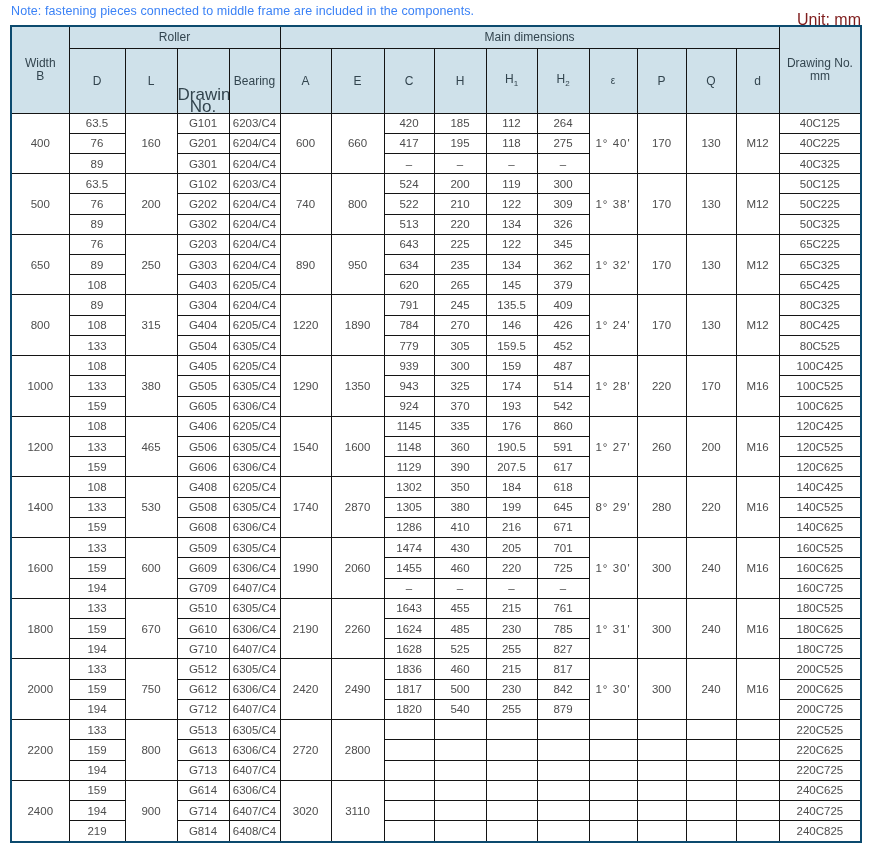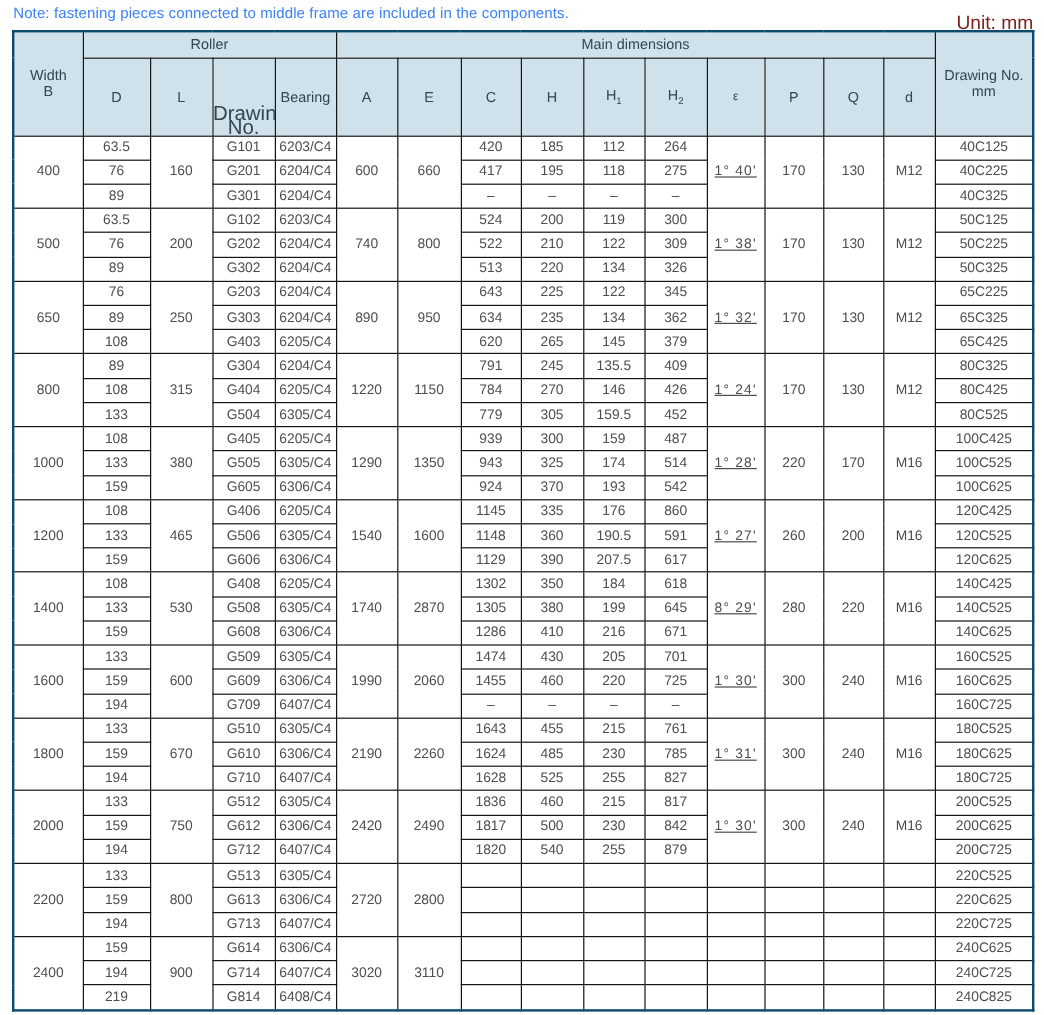--- a/index.html
+++ b/index.html
@@ -31,21 +31,21 @@
   .hdr-top{height:22px;}
   .hdr-sub{height:25px;}
   .two-line{line-height:13px;font-size:12px;}
   .small-line{line-height:12px;font-size:17px;margin-top:40px;}
   td{
     font-size:11.5px;color:#4d4d4d;
   }
   td.group-cell{color:#4d4d4d;margin-left:48px;}
   .eps-hdr{font-size:10px;}
   sub{font-size:8px;}
-  .eps-val{letter-spacing:1px;text-decoration:underline;}
+  .eps-val{letter-spacing:1px;}
   tr.group-start td{border-top:1.6px solid #000;}
 </style>
 </head>
 <body>
 
 <div class="note">Note: fastening pieces connected to middle frame are included in the components.</div>
 <div class="unit">Unit: mm</div>
 
 <table class="spec">
   <colgroup>
@@ -220,21 +220,21 @@
         <td>379</td>
         <td>65C425</td>
       </tr>
       <tr class="group-start">
         <td rowspan="3" class="group-cell">800</td>
         <td>89</td>
         <td rowspan="3">315</td>
         <td>G304</td>
         <td>6204/C4</td>
         <td rowspan="3">1220</td>
-        <td rowspan="3">1150</td>
+        <td rowspan="3">1890</td>
         <td>791</td>
         <td>245</td>
         <td>135.5</td>
         <td>409</td>
         <td rowspan="3" class="eps-val">1° 24'</td>
         <td rowspan="3">170</td>
         <td rowspan="3">130</td>
         <td rowspan="3">M12</td>
         <td>80C325</td>
       </tr>

